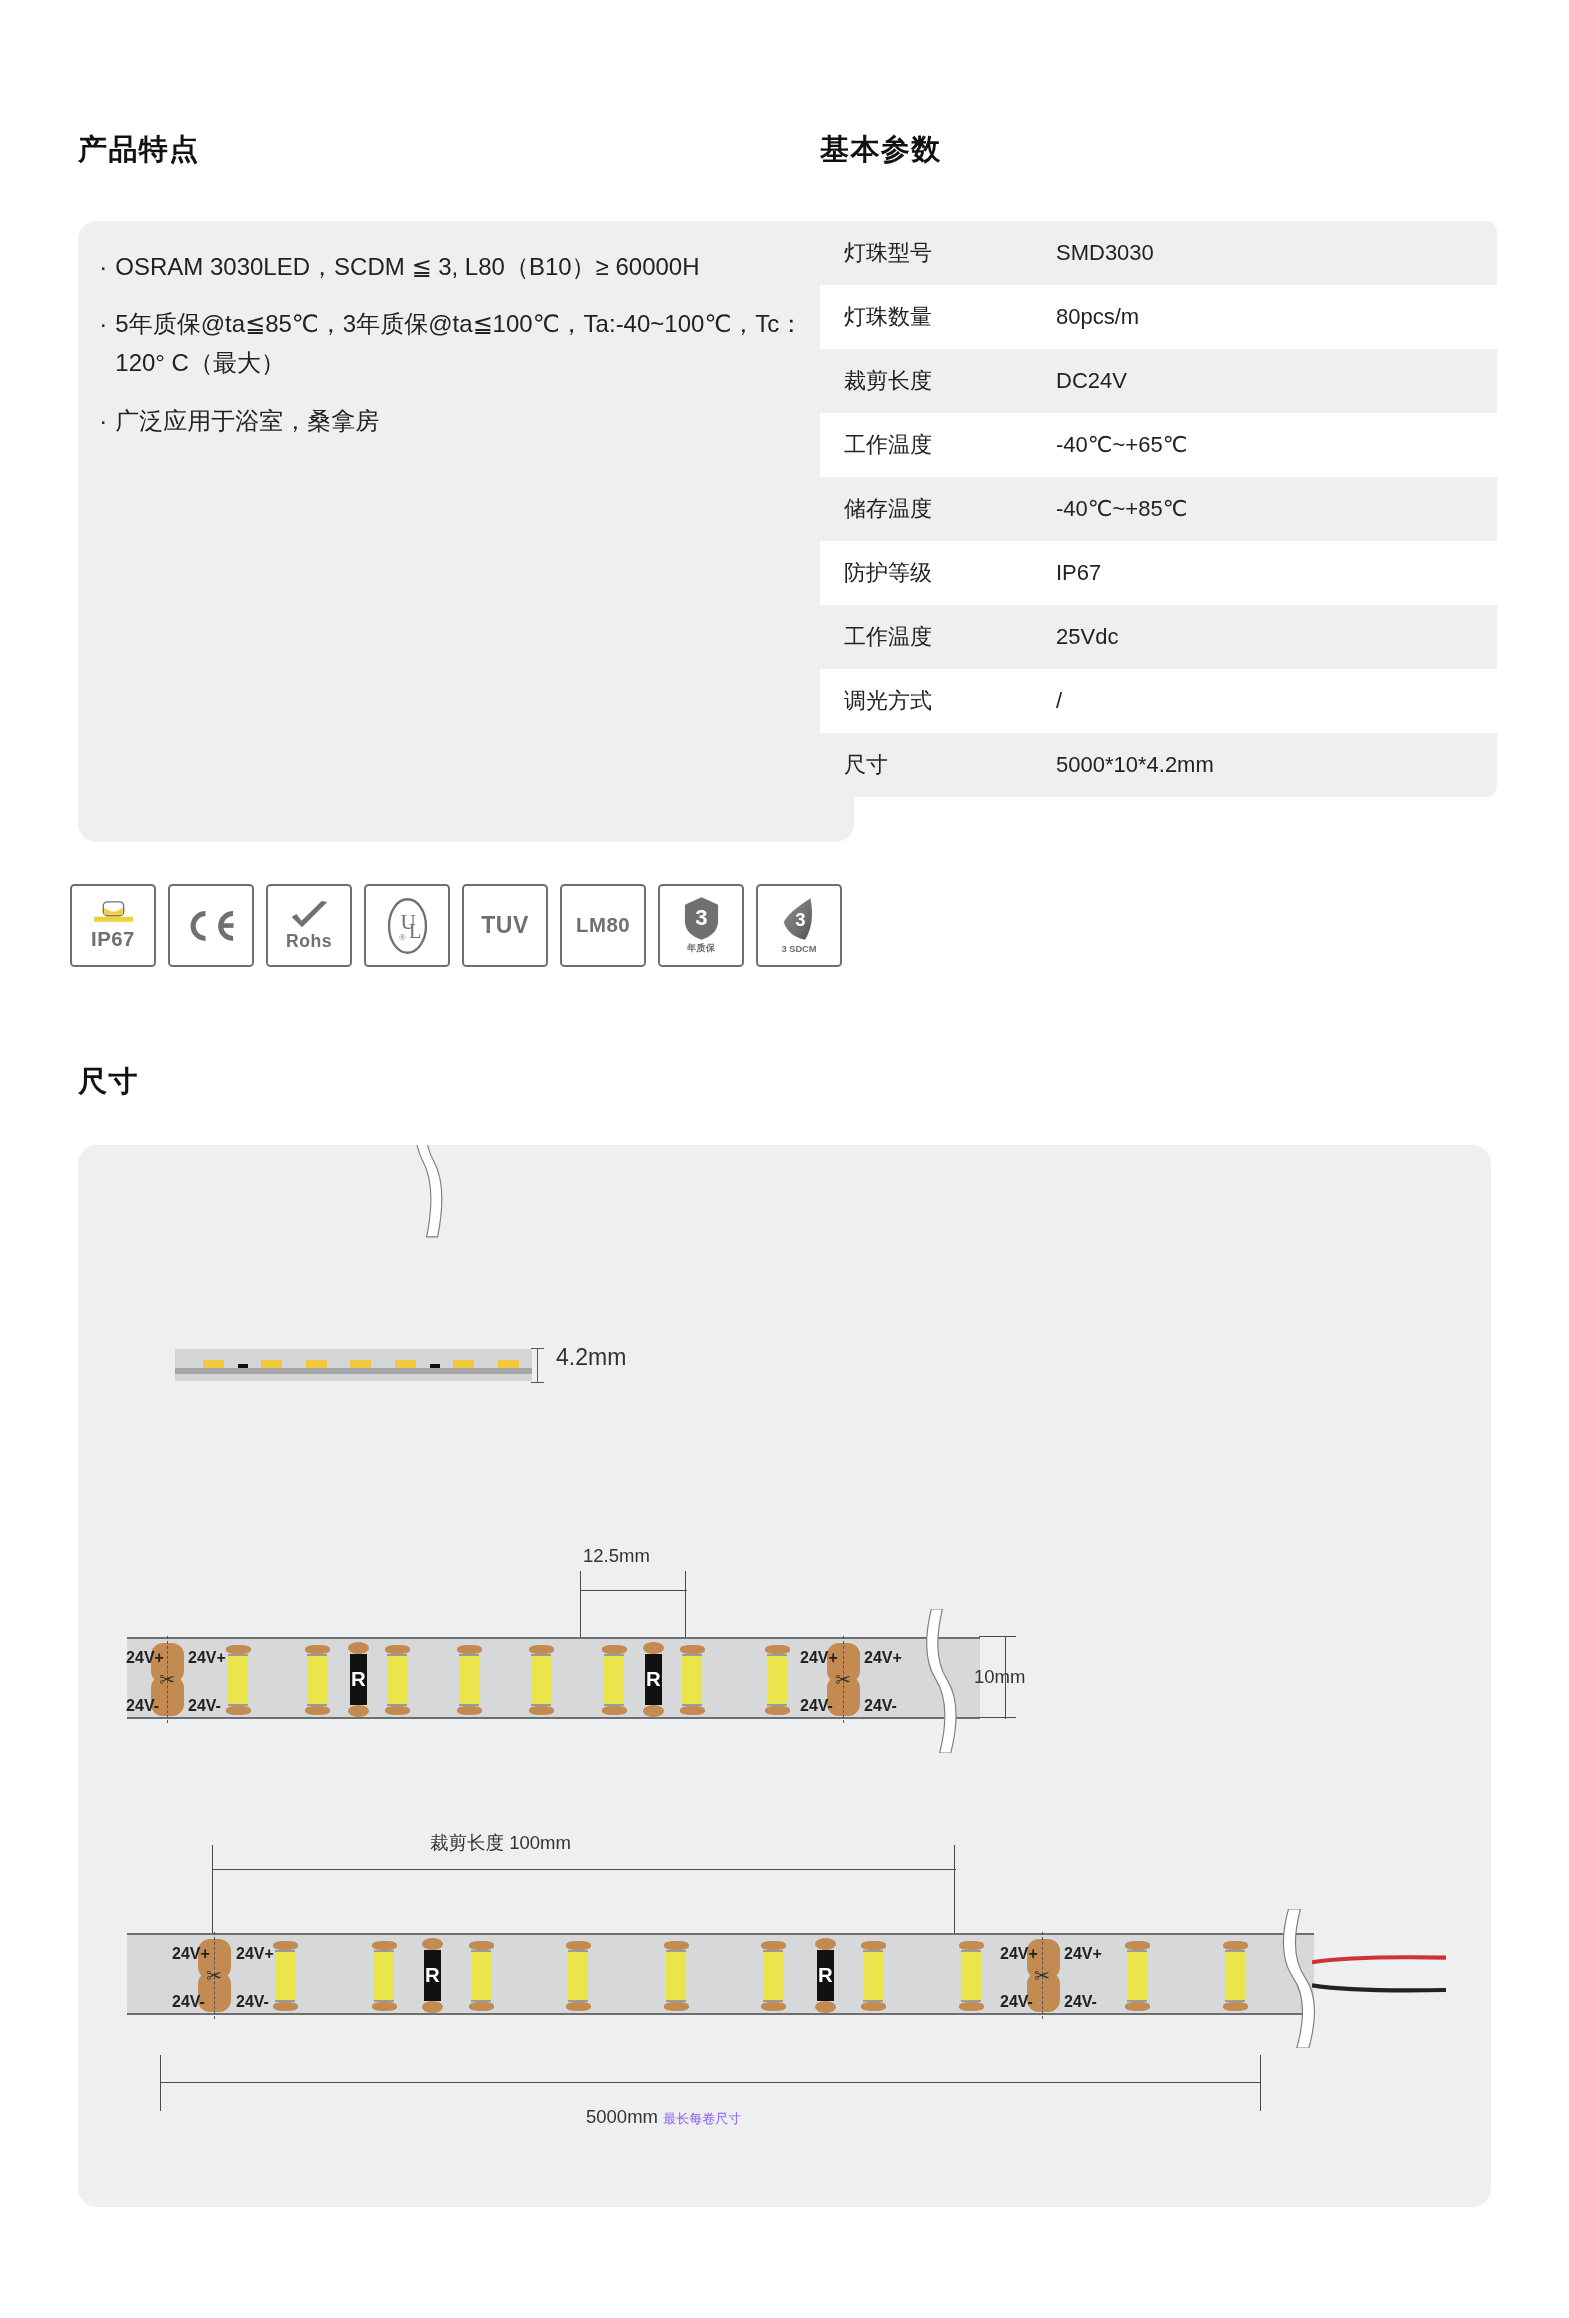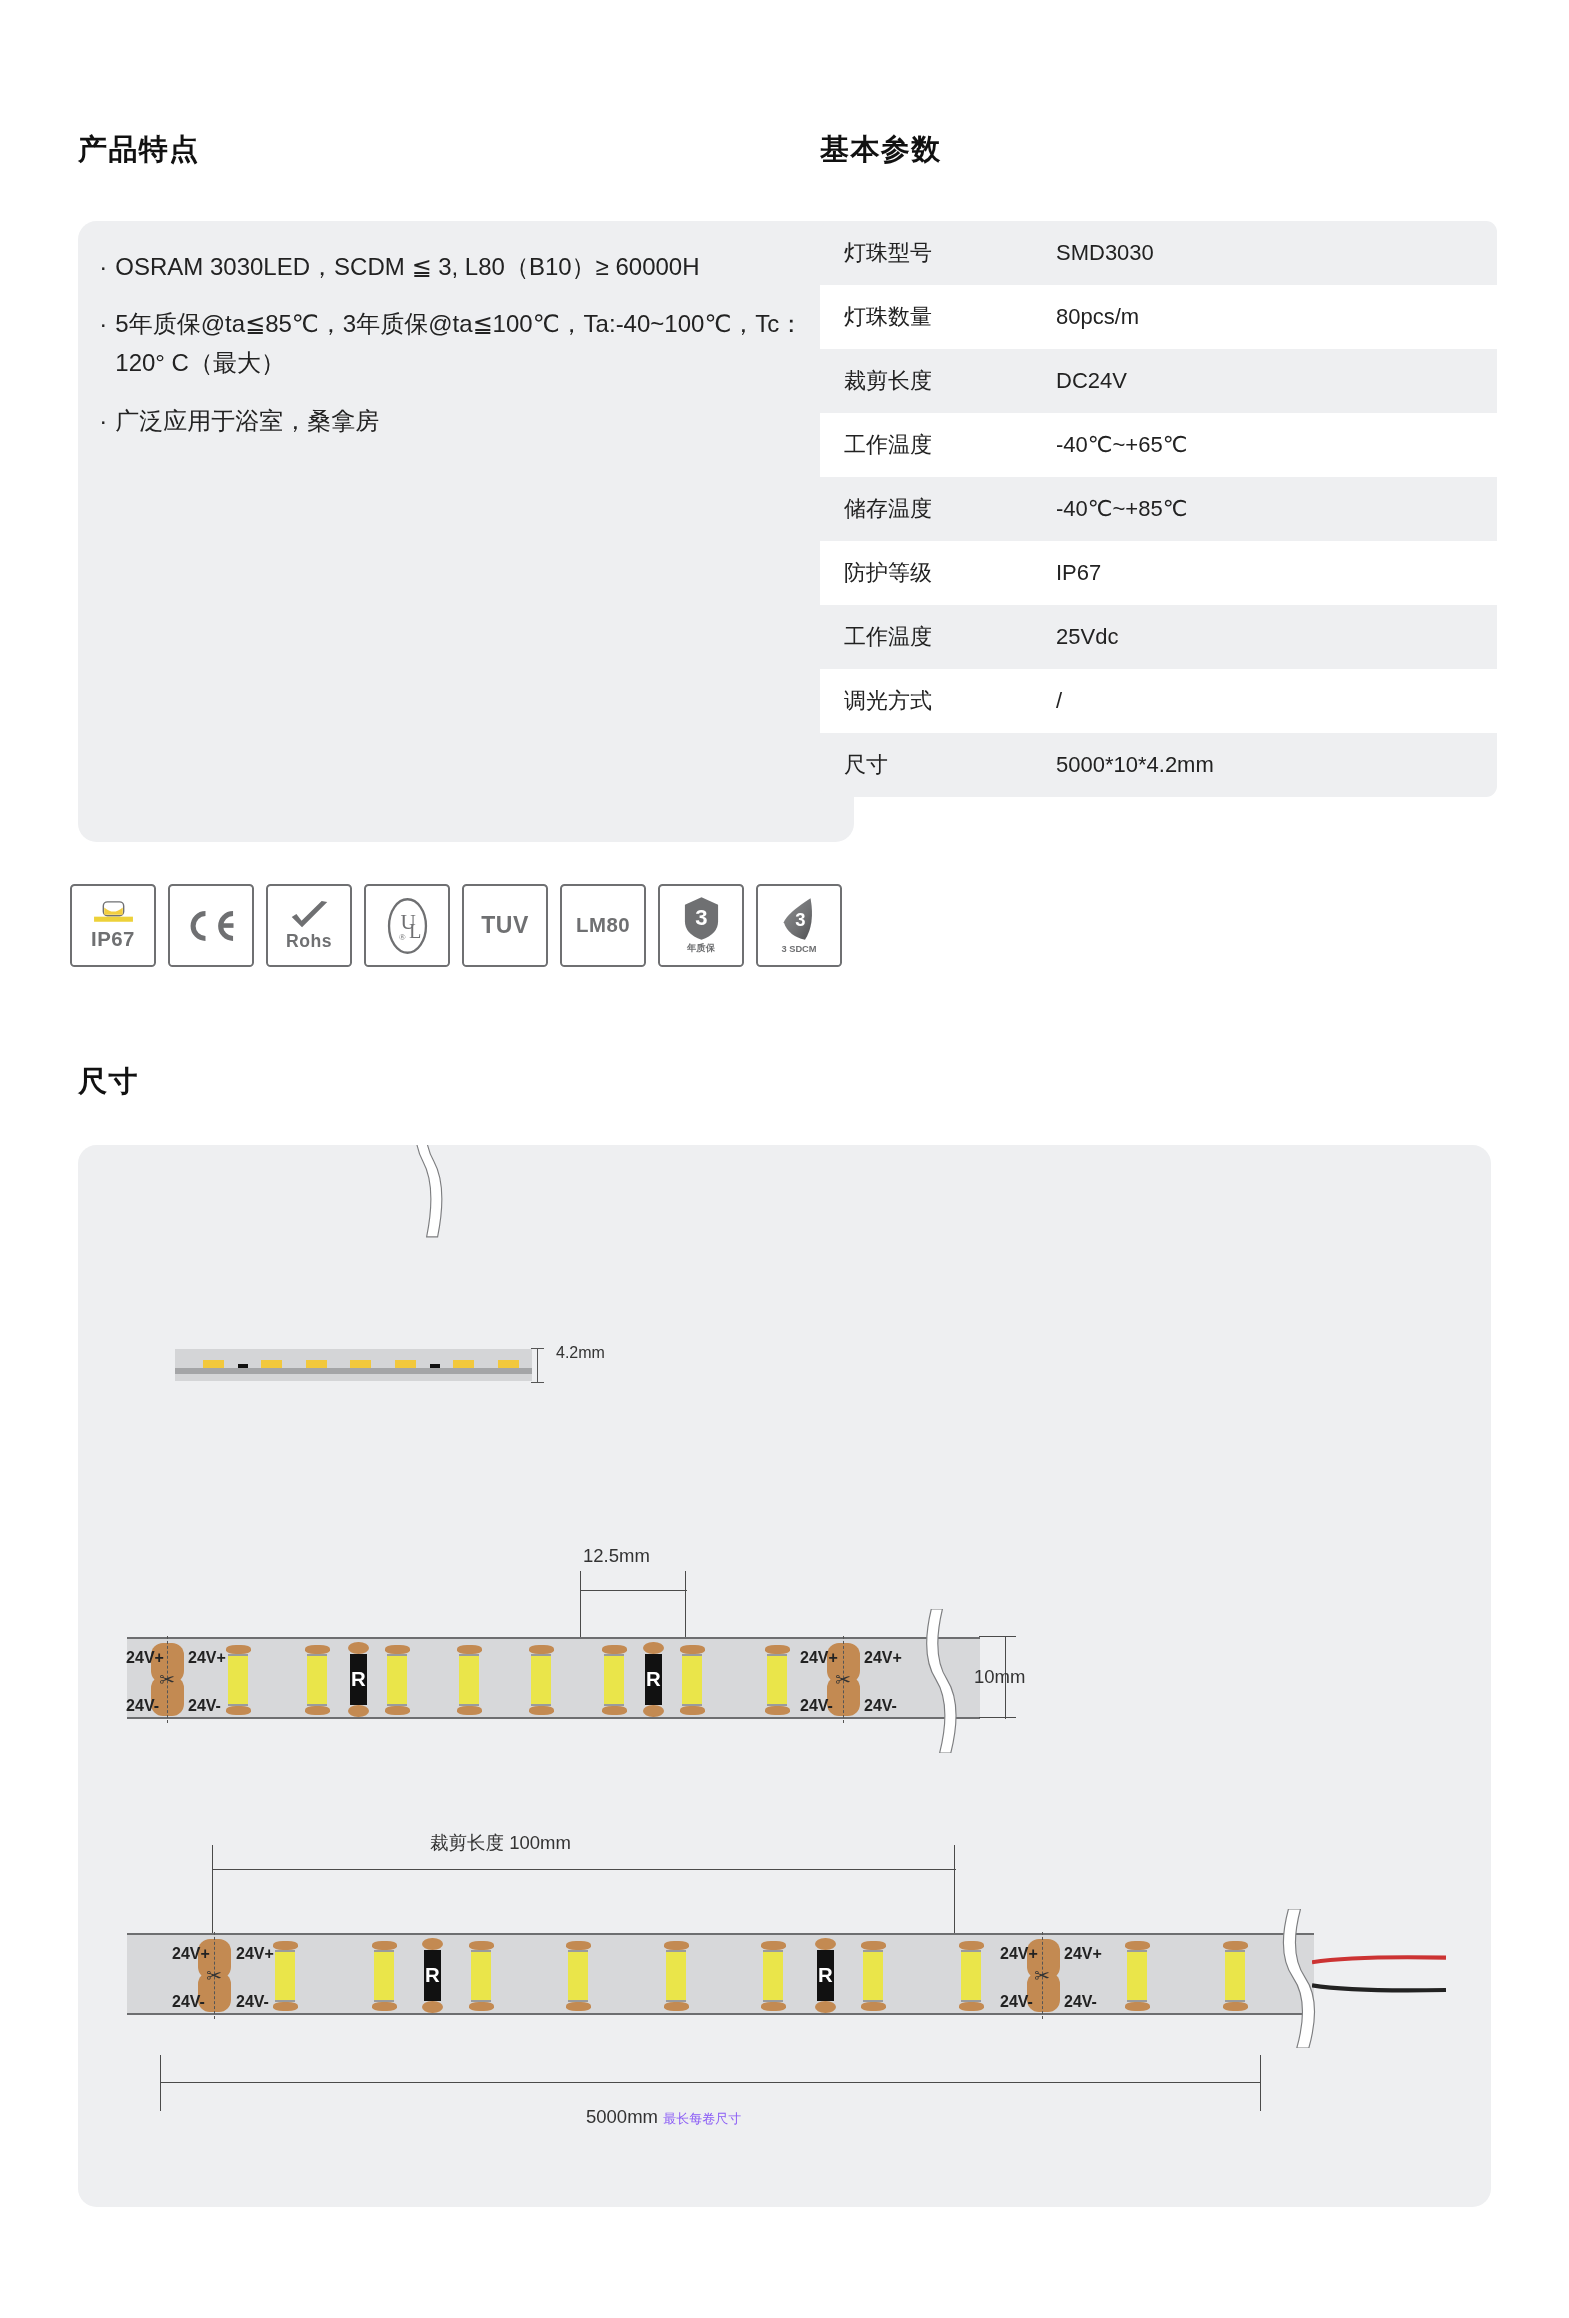--- a/index.html
+++ b/index.html
@@ -91,21 +91,21 @@
   .sv-body { position: absolute; left: 0; top: 0; width: 357px; height: 32px; background: #d4d5d7; }
   .sv-pcb  { position: absolute; left: 0; top: 19px; width: 357px; height: 6px; background: #a4a5a7; }
   .sv-led  { position: absolute; top: 11px; width: 21.3px; height: 8px; background: #f2c83c; }
   .sv-res  { position: absolute; top: 15px; width: 10.2px; height: 4.2px; background: #111; }
   .sv-break {
     position: absolute; left: 334px; top: -60px;
     width: 32px; height: 153px;
   }
   .dim-42 {
     position: absolute; left: 478px; top: 199px;
-    font-size: 16px; color: #333;
+    font-size: 23px; color: #333;
   }
   .tick-v { position: absolute; left: 459px; top: 203px; width: 1.4px; height: 35px; background: #555; }
   .tick-v:before, .tick-v:after {
     content:''; position:absolute; left:-6px; width:13.4px; height:1.4px; background:#555;
   }
   .tick-v:before { top: 0; }
   .tick-v:after  { bottom: 0; }
 
   
   .strip {

